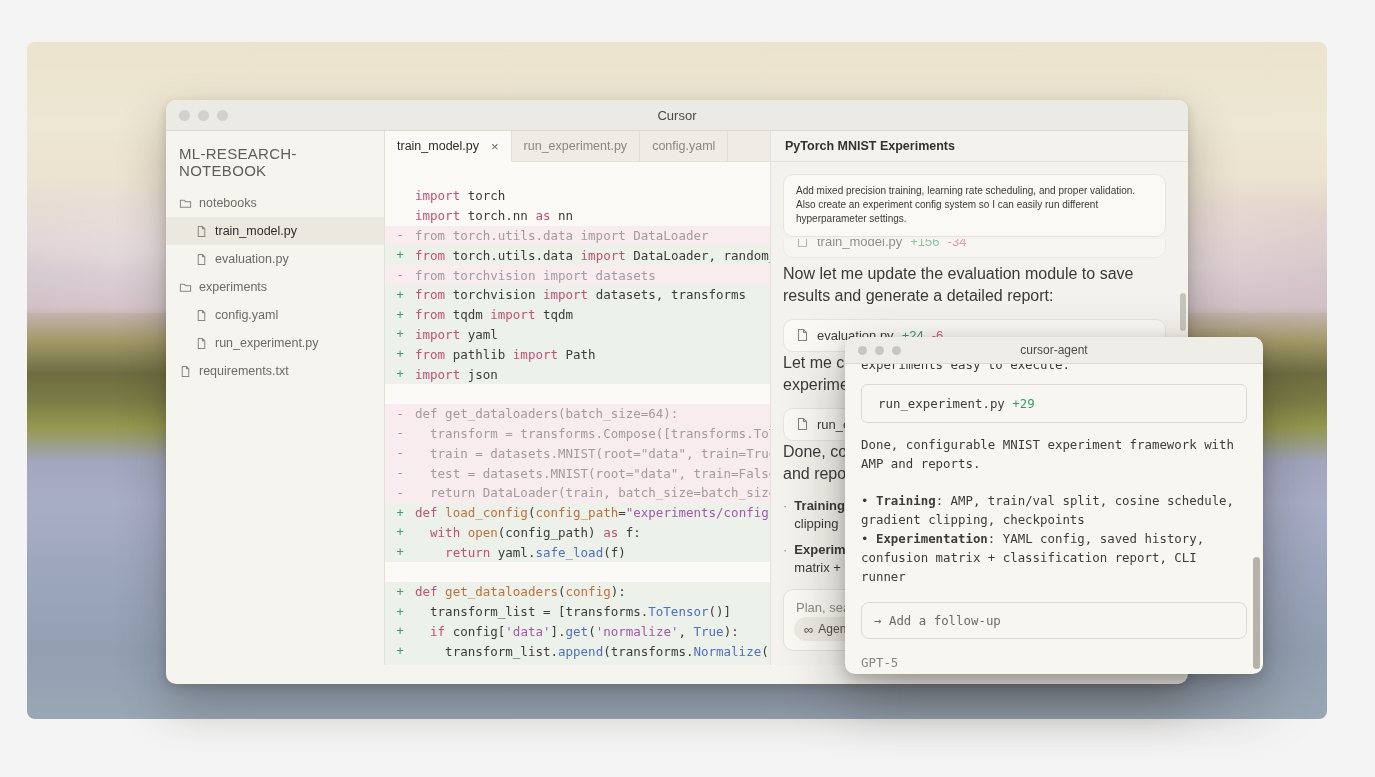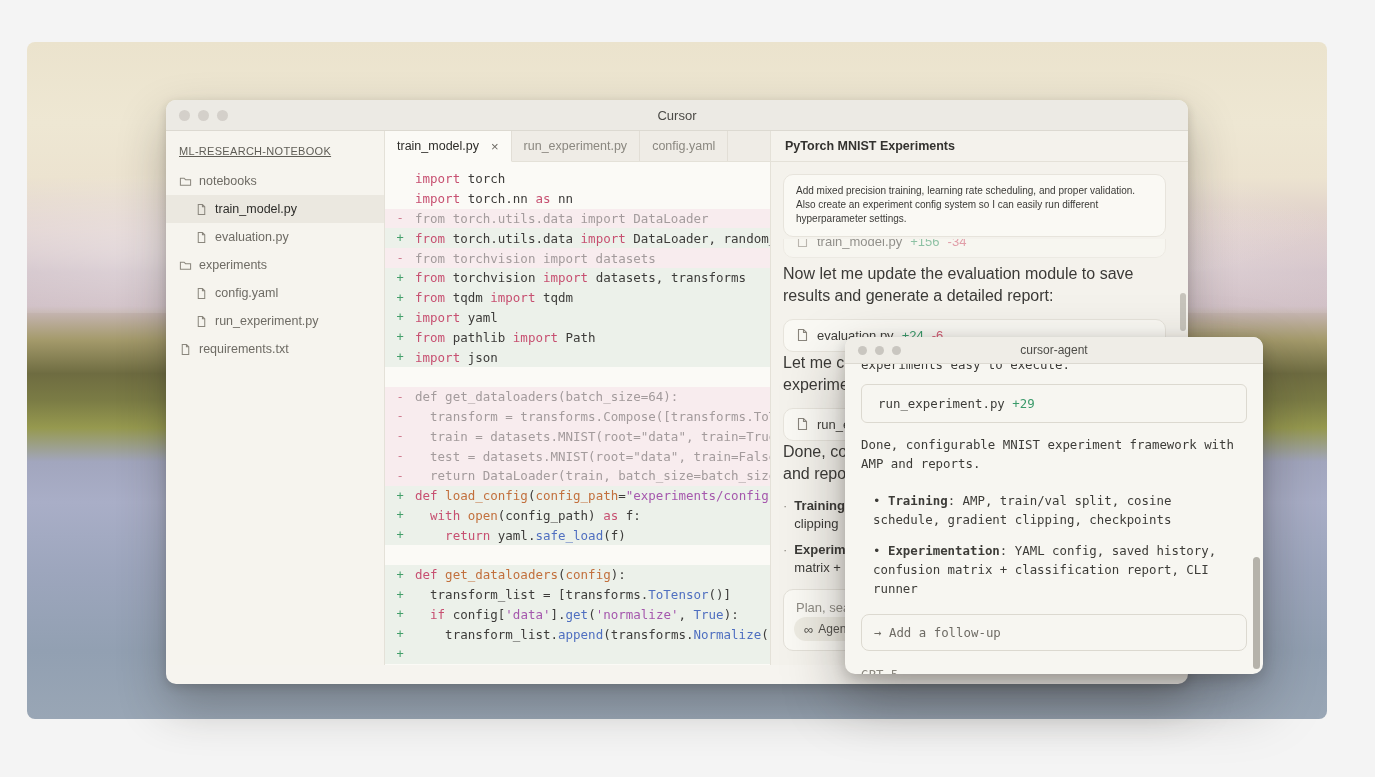--- a/index.html
+++ b/index.html
@@ -36,38 +36,38 @@
   .lights{display:flex;gap:8px;margin-left:13px;}
   .light{width:11px;height:11px;border-radius:50%;background:#d4d0ca;}
   .win-title{position:absolute;left:0;right:0;text-align:center;
     font-size:13px;color:#4b4a46;pointer-events:none;}
   
   #main-window{left:166px;top:100px;width:1022px;height:584px;}
   .main-body{display:flex;height:534px;}
   
   .sidebar{width:219px;background:#f6f4ee;border-right:1px solid #e4e1d8;
     box-sizing:border-box;padding-top:6px;flex:none;}
-  .sb-header{font-size:11px;color:#5f5d56;letter-spacing:.3px;
-    padding:8px 0 10px 13px;text-decoration:underline;}
+  .sb-header{font-size:15px;color:#5f5d56;letter-spacing:.3px;
+    padding:8px 0 10px 13px;}
   .tree-row{height:28px;display:flex;align-items:center;gap:7px;
     font-size:12.5px;color:#6e6b64;cursor:default;}
   .tree-row.d0{padding-left:13px;}
   .tree-row.d1{padding-left:29px;}
   .tree-row.sel{background:#ebe8e0;color:#2e2d2a;}
   .ticon{width:13px;height:13px;flex:none;}
   
   .editor-col{width:385px;flex:none;display:flex;flex-direction:column;
     border-right:1px solid #e4e1d8;}
   .tabbar{height:30px;display:flex;background:#efece6;border-bottom:1px solid #e4e1d8;flex:none;}
   .tab{display:flex;align-items:center;padding:0 12px;font-size:12.5px;color:#8b8880;
     border-right:1px solid #e2ded6;white-space:nowrap;cursor:default;}
   .tab.active{background:#fbfaf6;color:#2e2d2a;border-bottom:1px solid #fbfaf6;margin-bottom:-1px;}
   .tab-close{margin-left:12px;color:#6b6862;font-size:13px;}
   .editor{flex:1;background:#fbfaf6;overflow:hidden;
-    font-family:"DejaVu Sans Mono",monospace;font-size:12.5px;padding-top:7px;}
+    font-family:"DejaVu Sans Mono",monospace;font-size:12.5px;padding-top:24px;}
   .cl{height:19.8px;display:flex;align-items:center;white-space:pre;}
   .cl.add{background:#ecf1ea;}
   .cl.rem{background:#f8ecee;}
   .gut{width:30px;text-align:center;flex:none;font-size:12px;}
   .m-a{color:#44a06b;}
   .m-r{color:#cf7d92;}
   .m-n{color:transparent;}
   .code{color:#3d3c3a;}
   .tk-kw{color:#c75071;}
   .tk-fn{color:#c2703d;}
@@ -111,21 +111,21 @@
   #agent-window .titlebar{height:26px;background:#efede7;}
   #agent-window .light{width:9px;height:9px;background:#c9c6c0;}
   #agent-window .win-title{font-size:12px;color:#4d4c48;}
   .agent-content{font-family:"DejaVu Sans Mono",monospace;font-size:12.4px;
     color:#3d3c38;padding:0 16px;line-height:19px;}
   .clip-line{height:11px;overflow:hidden;}
   .clip-line div{margin-top:-9px;white-space:nowrap;}
   .agent-card{border:1px solid #dcd9d0;border-radius:6px;background:#f7f6f1;
     padding:9px 16px;margin:9px 0 12px 0;white-space:nowrap;overflow:hidden;}
   .agent-p{margin:0 0 18px 0;}
-  .obullet{margin:12px;}
+  .obullet{margin:0;}
   .obullet b{font-weight:bold;}
   .followup{border:1px solid #dcd9d0;border-radius:8px;padding:8px 12px;
     color:#6e6b64;margin-top:16px;white-space:nowrap;}
   .agent-model{color:#8a877f;margin-top:14px;}
   .agent-thumb{position:absolute;right:3px;top:220px;width:7px;height:112px;
     border-radius:4px;background:#b5b2aa;}
 </style>
 </head>
 <body>
 

